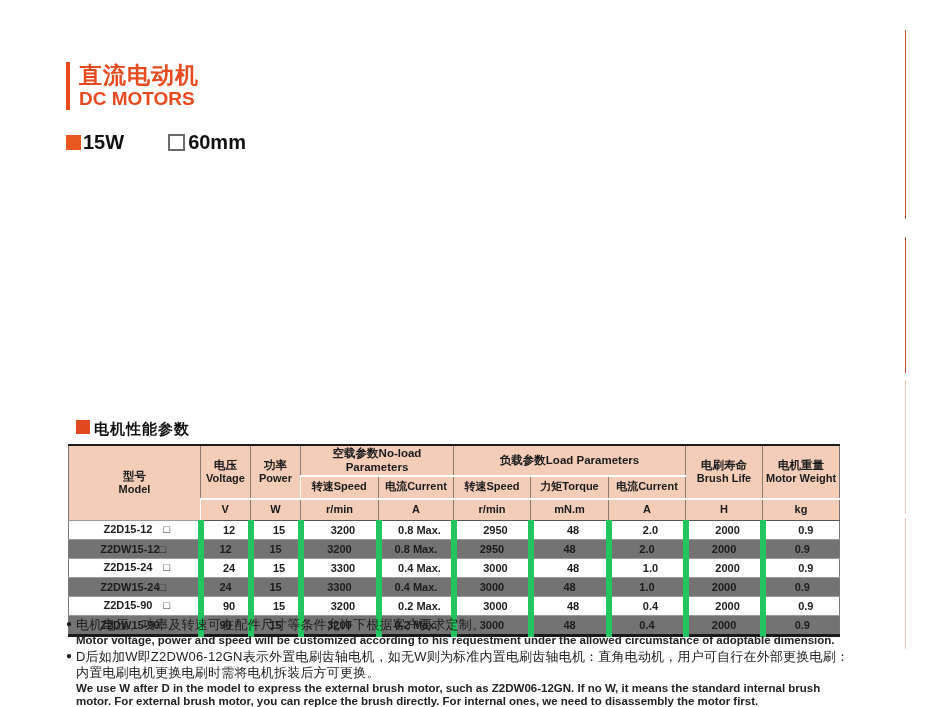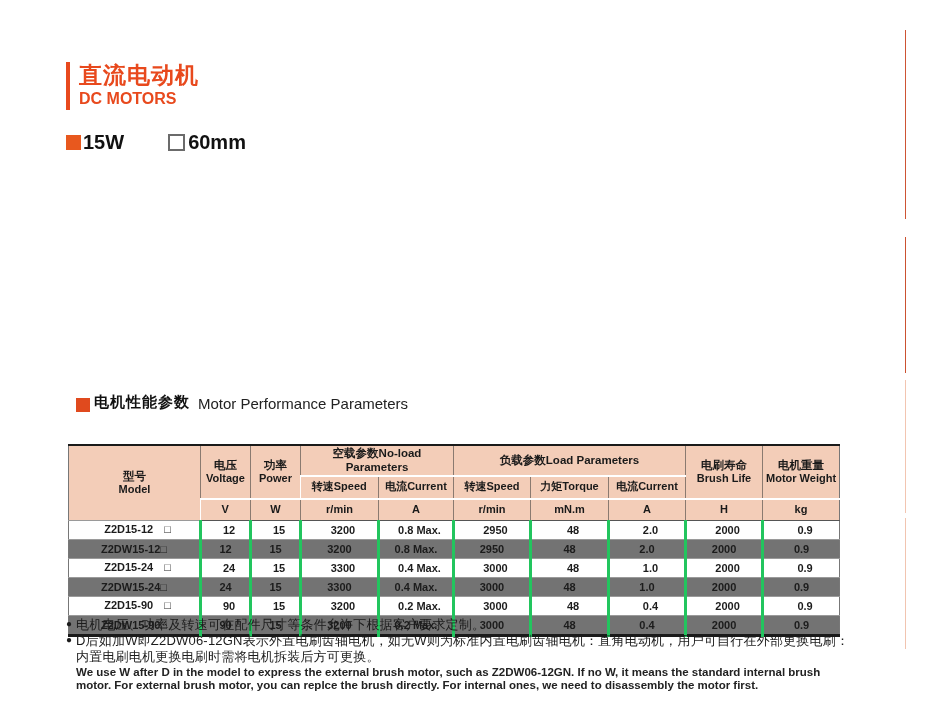--- a/index.html
+++ b/index.html
@@ -2,50 +2,50 @@
 <html><head>
 <meta charset="utf-8">
 <style>
   html,body{margin:0;padding:0;background:#fff;}
   .page{position:relative;width:906px;height:707px;background:#ffffff;overflow:hidden;
         font-family:"Liberation Sans","DejaVu Sans",sans-serif;color:#1a1a1a;}
 
   
   .title-block{position:absolute;left:66px;top:62px;border-left:4px solid #E8491D;padding-left:9px;}
   .title-cn{font-size:23px;font-weight:bold;color:#E8491D;line-height:26px;letter-spacing:1px;}
-  .title-en{font-size:16px;font-weight:bold;color:#E8491D;line-height:22px;}
+  .title-en{font-size:19px;font-weight:bold;color:#E8491D;line-height:22px;}
 
   
   .spec-line{position:absolute;left:66px;top:131px;display:flex;align-items:center;
              font-size:20px;font-weight:bold;color:#111;}
   .sq-fill{width:15px;height:15px;background:#E8581E;display:inline-block;margin-right:2px;}
   .sq-outline{width:13px;height:13px;background:#fff;border:2px solid #6b6b6b;display:inline-block;margin-right:3px;}
   .spec-gap{width:44px;display:inline-block;}
 
   
-  .section-title{position:absolute;left:66px;top:393px;display:flex;align-items:flex-end;padding-left:10px;}
+  .section-title{position:absolute;left:66px;top:420px;display:flex;align-items:flex-start;padding-left:10px;}
   .sq-section{width:14px;height:14px;background:#E04A1E;display:inline-block;margin-right:4px;}
   .section-cn{font-size:15px;font-weight:bold;color:#111;letter-spacing:1px;}
   .section-en{font-size:15px;color:#222;margin-left:8px;}
 
   
   table.perf{position:absolute;left:68px;top:444px;width:771px;border-collapse:collapse;table-layout:fixed;
              border-left:1px solid #777;border-right:1px solid #777;
              border-top:2px solid #1a1a1a;border-bottom:3px solid #1a1a1a;}
   .perf th,.perf td{padding:0;text-align:center;vertical-align:middle;overflow:hidden;}
   .perf thead th{background:#F3CDB8;border-left:1px solid #8a7a70;border-bottom:2px solid #fff;
                  font-size:11.5px;font-weight:bold;color:#1a1a1a;line-height:1.25;}
   .perf thead tr.r1 th{height:20px;}
   .perf thead tr.r2 th{height:21px;font-size:11px;}
   .perf thead tr.r3 th{height:20px;border-bottom:1px solid #555;font-size:11px;}
   .perf thead th:first-child{border-left:none;}
   .perf thead th .en{font-size:11px;font-weight:bold;}
   .perf th.model-h{border-bottom:none;}
   .perf tbody td{height:18px;font-size:11px;font-weight:bold;color:#1c1c1c;
-                 border-left:3px solid #22c55e;border-top:1px solid #9a9a9a;}
+                 border-left:6px solid #22c55e;border-top:1px solid #9a9a9a;}
   .perf tbody td:first-child{border-left:none;}
   .perf tbody tr.alt td{background:#737373;}
   .perf tbody tr.norm td{background:#ffffff;padding-left:7px;}
 
   
   .notes{position:absolute;left:68px;top:617px;width:790px;color:#1c1c1c;}
   .note{position:relative;padding-left:8px;}
   .note .bullet{position:absolute;left:-2px;top:1px;font-size:10px;}
   .note-cn{font-size:13px;line-height:16px;letter-spacing:0.2px;}
   .note-en{font-size:11.5px;line-height:13px;font-weight:bold;color:#222;margin-top:1px;margin-bottom:2px;}
@@ -76,21 +76,20 @@
     <span class="sq-fill"></span>
     <span>15W</span>
     <span class="spec-gap"></span>
     <span class="sq-outline"></span>
     <span>60mm</span>
   </div>
 
   <div class="section-title">
     <span class="sq-section"></span>
     <span class="section-cn">电机性能参数</span>
-    <span class="section-en">Motor Performance Parameters</span>
   </div>
 
   <table class="perf">
     <colgroup>
       <col style="width:132px">
         <col style="width:50px">
         <col style="width:50px">
       <col style="width:78px">
         <col style="width:75px">
         <col style="width:77px">
@@ -216,20 +215,21 @@
         <td>2000</td>
         <td>0.9</td>
       </tr>
     </tbody>
   </table>
 
   <div class="notes">
     <div class="note">
       <span class="bullet">●</span>
       <div class="note-cn">电机电压、功率及转速可在配件尺寸等条件允许下根据客户要求定制。</div>
+      <div class="note-en">Motor voltage, power and speed will be customized according to his requestment under the allowed circumstance of adoptable dimension.</div>
     </div>
     <div class="note">
       <span class="bullet">●</span>
       <div class="note-cn">D后如加W即Z2DW06-12GN表示外置电刷齿轴电机，如无W则为标准内置电刷齿轴电机：直角电动机，用户可自行在外部更换电刷：内置电刷电机更换电刷时需将电机拆装后方可更换。</div>
       <div class="note-en">We use W after D in the model to express the external brush motor, such as Z2DW06-12GN. If no W, it means the standard internal brush motor. For external brush motor, you can replce the brush directly. For internal ones, we need to disassembly the motor first.</div>
     </div>
   </div>
 
   <div class="sidebar">
     <div class="tab tab-main">

